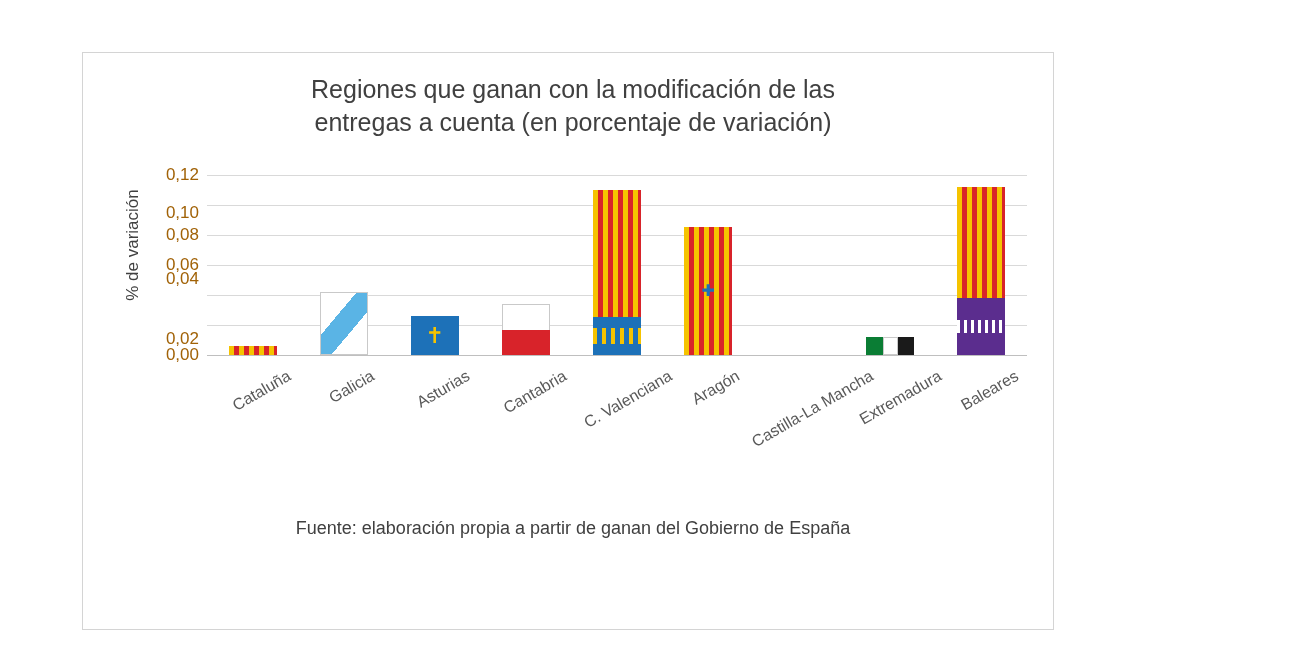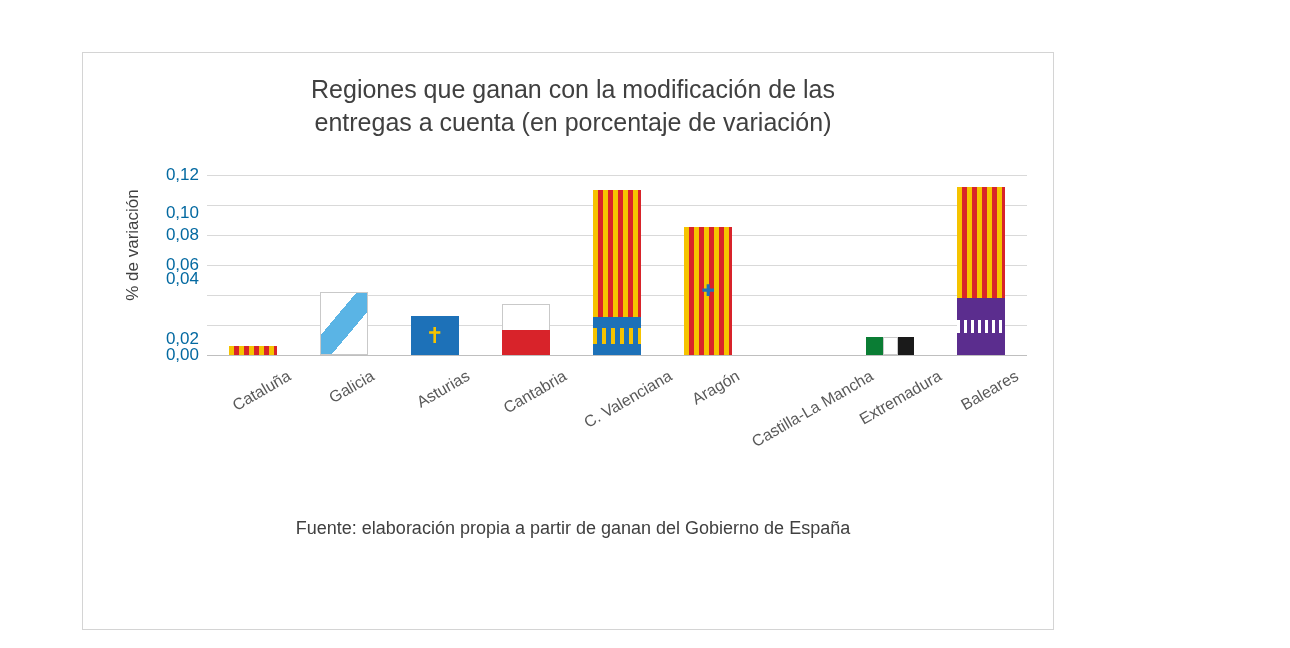--- a/index.html
+++ b/index.html
@@ -61,21 +61,21 @@
     position: absolute;
     left: 62px;
     top: 0;
     width: 58px;
     height: 180px;
   }
   .y-tick {
     position: absolute;
     right: 4px;
     font-size: 17px;
-    color: #0369a1;
+    color: #a16207;
     transform: translateY(-50%);
     white-space: nowrap;
   }
   #plot {
     position: absolute;
     left: 124px;
     top: 0;
     width: 820px;
     height: 180px;
   }

